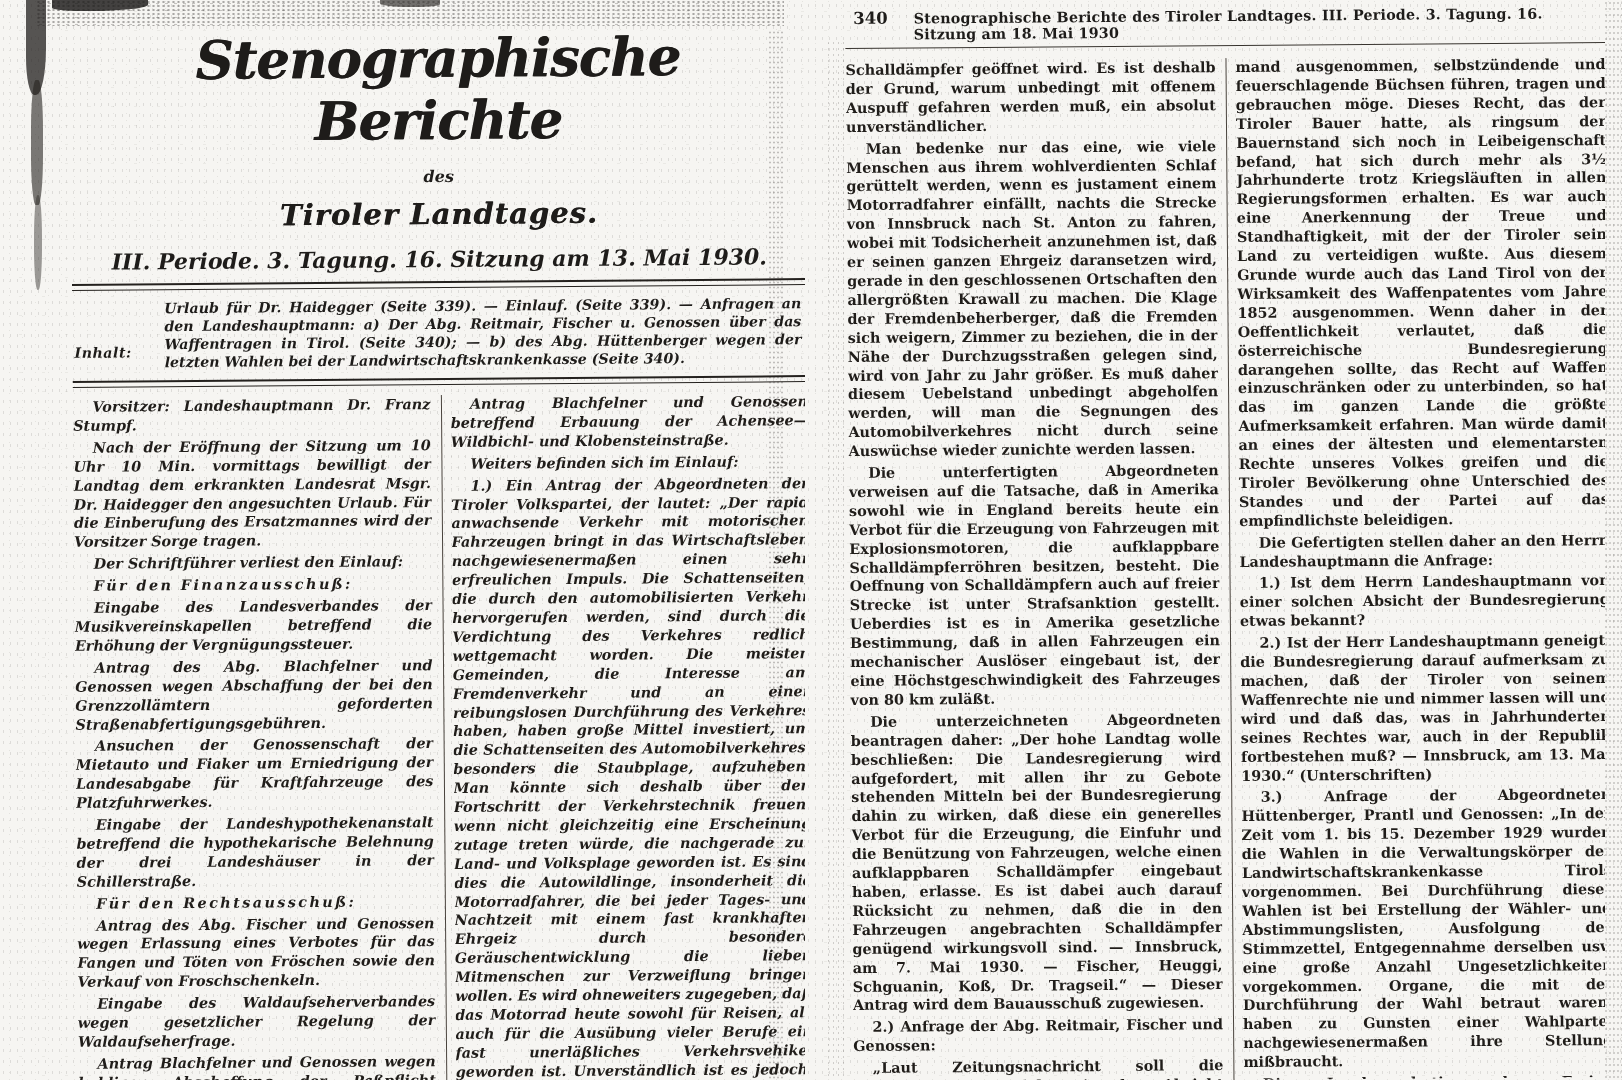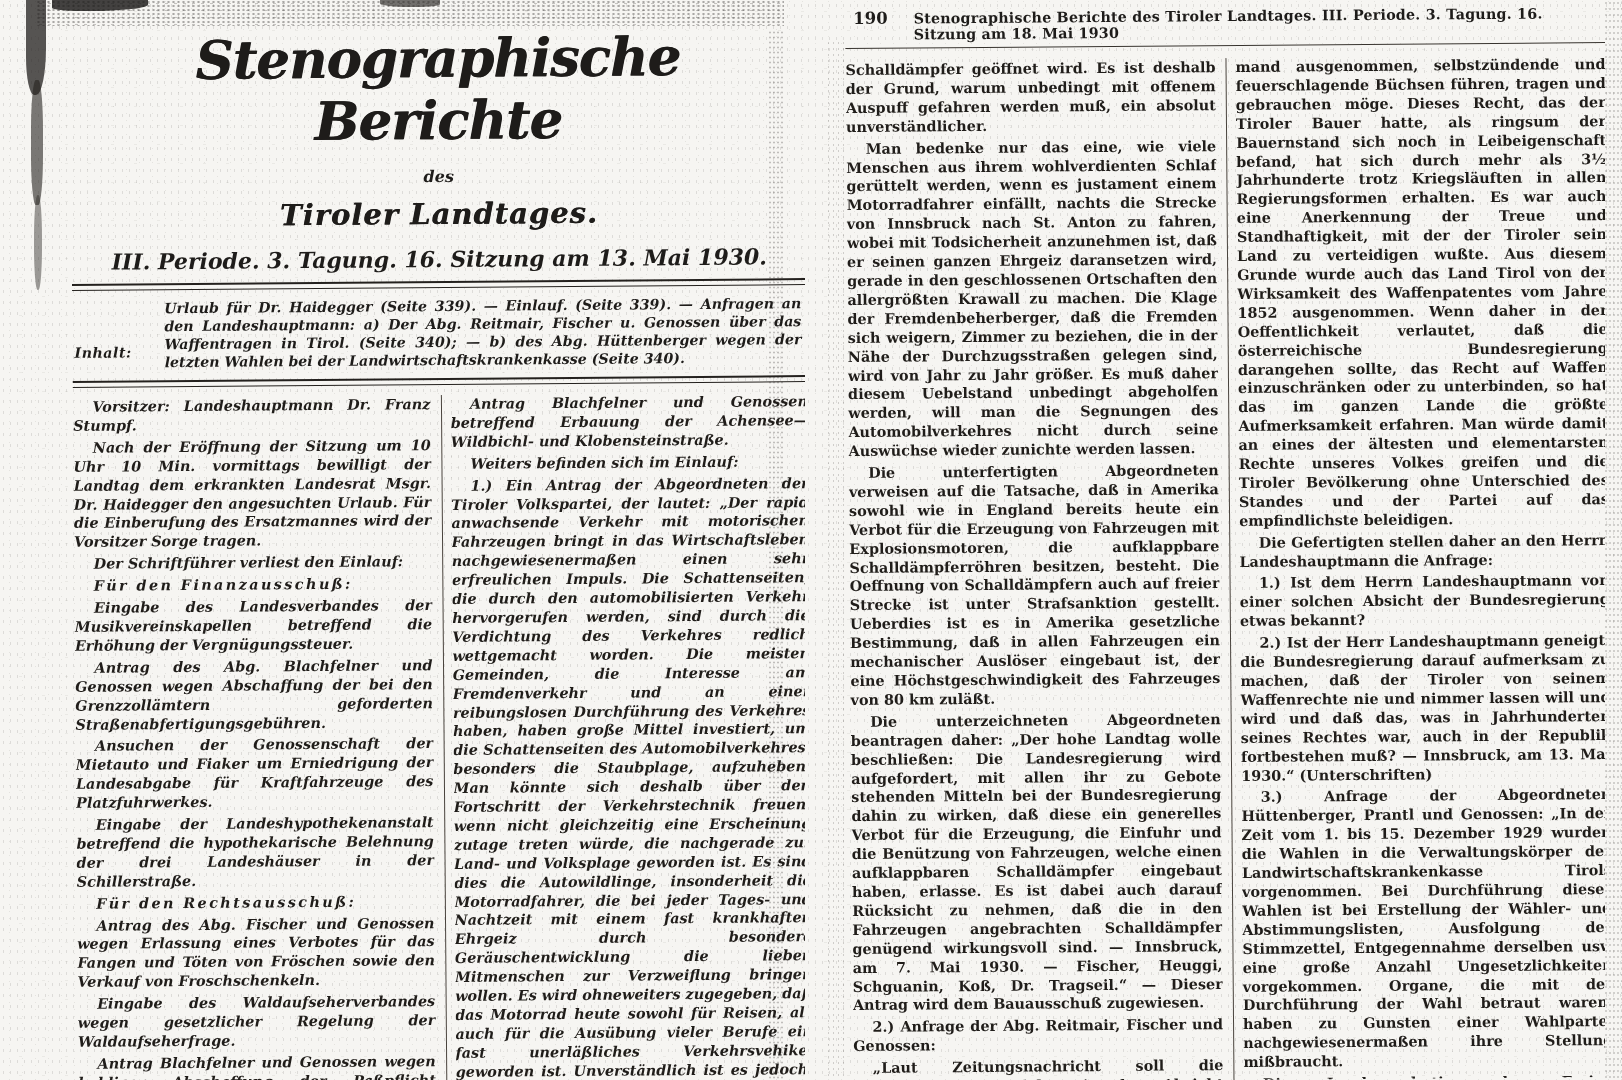--- a/index.html
+++ b/index.html
@@ -116,21 +116,21 @@
             <p class="para normal">Weiters befinden sich im Einlauf:</p>
             <p class="para normal">1.) Ein Antrag der Abgeordneten der Tiroler Volkspartei, der lautet: „Der rapid anwachsende Verkehr mit motorischen Fahrzeugen bringt in das Wirtschaftsleben nachgewiesenermaßen einen sehr erfreulichen Impuls. Die Schattenseiten, die durch den automobilisierten Verkehr hervorgerufen werden, sind durch die Verdichtung des Verkehres redlich wettgemacht worden. Die meisten Gemeinden, die Interesse am Fremdenverkehr und an einer reibungslosen Durchführung des Verkehres haben, haben große Mittel investiert, um die Schattenseiten des Automobilverkehres, besonders die Staubplage, aufzuheben. Man könnte sich deshalb über den Fortschritt der Verkehrstechnik freuen, wenn nicht gleichzeitig eine Erscheinung zutage treten würde, die nachgerade zur Land- und Volksplage geworden ist. Es sind dies die Autowildlinge, insonderheit die Motorradfahrer, die bei jeder Tages- und Nachtzeit mit einem fast krankhaften Ehrgeiz durch besondere Geräuschentwicklung die lieben Mitmenschen zur Verzweiflung bringen wollen. Es wird ohneweiters zugegeben, daß das Motorrad heute sowohl für Reisen, als auch für die Ausübung vieler Berufe ein fast unerläßliches Verkehrsvehikel geworden ist. Unverständlich ist es jedoch, daß die Behörden nicht lange schon gegen die Auswüchse in der Benützung dieses Verkehrsmittels eingeschritten sind. Es ist eine schon lange nachgewiesene Tatsache, daß das Aufmachen der Schalldämpfer bei Autos und Motorrädern nur eine überaus geringfügige Kraftvermehrung und damit Betriebsstoffersparung mit sich bringt. Auch ist von allen Erzeugungsfabriken festgestellt, daß die Ausführungen moderner Konstruktion, selbst bei höchster und andauernder Inanspruchnahme durch den geschlossenen Schalldämpfer nur um Minimales mehr erhitzt werden, als wenn der</p>
           </div>
       </div>
     </div>
   </div>
 
   <div class="page page-right">
     <div class="inner">
       <div class="rp-header">
-        <span class="rp-num">190</span>
+        <span class="rp-num">340</span>
         <span class="rp-title">Stenographische Berichte des Tiroler Landtages. III. Periode. 3. Tagung. 16. Sitzung am 18. Mai 1930</span>
       </div>
       <div class="cols rp-cols-wrap">
         <div class="col">
             <p class="para cont">Schalldämpfer geöffnet wird. Es ist deshalb der Grund, warum unbedingt mit offenem Auspuff gefahren werden muß, ein absolut unverständlicher.</p>
             <p class="para normal">Man bedenke nur das eine, wie viele Menschen aus ihrem wohlverdienten Schlaf gerüttelt werden, wenn es justament einem Motorradfahrer einfällt, nachts die Strecke von Innsbruck nach St. Anton zu fahren, wobei mit Todsicherheit anzunehmen ist, daß er seinen ganzen Ehrgeiz daransetzen wird, gerade in den geschlossenen Ortschaften den allergrößten Krawall zu machen. Die Klage der Fremdenbeherberger, daß die Fremden sich weigern, Zimmer zu beziehen, die in der Nähe der Durchzugsstraßen gelegen sind, wird von Jahr zu Jahr größer. Es muß daher diesem Uebelstand unbedingt abgeholfen werden, will man die Segnungen des Automobilverkehres nicht durch seine Auswüchse wieder zunichte werden lassen.</p>
             <p class="para normal">Die unterfertigten Abgeordneten verweisen auf die Tatsache, daß in Amerika sowohl wie in England bereits heute ein Verbot für die Erzeugung von Fahrzeugen mit Explosionsmotoren, die aufklappbare Schalldämpferröhren besitzen, besteht. Die Oeffnung von Schalldämpfern auch auf freier Strecke ist unter Strafsanktion gestellt. Ueberdies ist es in Amerika gesetzliche Bestimmung, daß in allen Fahrzeugen ein mechanischer Auslöser eingebaut ist, der eine Höchstgeschwindigkeit des Fahrzeuges von 80 km zuläßt.</p>
             <p class="para normal">Die unterzeichneten Abgeordneten beantragen daher: „Der hohe Landtag wolle beschließen: Die Landesregierung wird aufgefordert, mit allen ihr zu Gebote stehenden Mitteln bei der Bundesregierung dahin zu wirken, daß diese ein generelles Verbot für die Erzeugung, die Einfuhr und die Benützung von Fahrzeugen, welche einen aufklappbaren Schalldämpfer eingebaut haben, erlasse. Es ist dabei auch darauf Rücksicht zu nehmen, daß die in den Fahrzeugen angebrachten Schalldämpfer genügend wirkungsvoll sind. — Innsbruck, am 7. Mai 1930. — Fischer, Heuggi, Schguanin, Koß, Dr. Tragseil.“ — Dieser Antrag wird dem Bauausschuß zugewiesen.</p>
             <p class="para normal">2.) Anfrage der Abg. Reitmair, Fischer und Genossen:</p>
             <p class="para normal">„Laut Zeitungsnachricht soll die Bundesregierung sich mit der Absicht tragen, in Oesterreich eine Aenderung der Bestimmungen über das Waffentragen und den Waffenbesitz einzuführen. Diese Nachricht hat im Lande Tirol die lebhafteste Beunruhigung hervorgerufen. Bereits die Tiroler Landesordnung vom Jahre 1573 hat ein altes Gewohnheitsrecht der Tiroler Stände registriert, daß in unserem Lande jeder, hohen oder niederen Standes, In- oder Ausländer, nie-</p>

